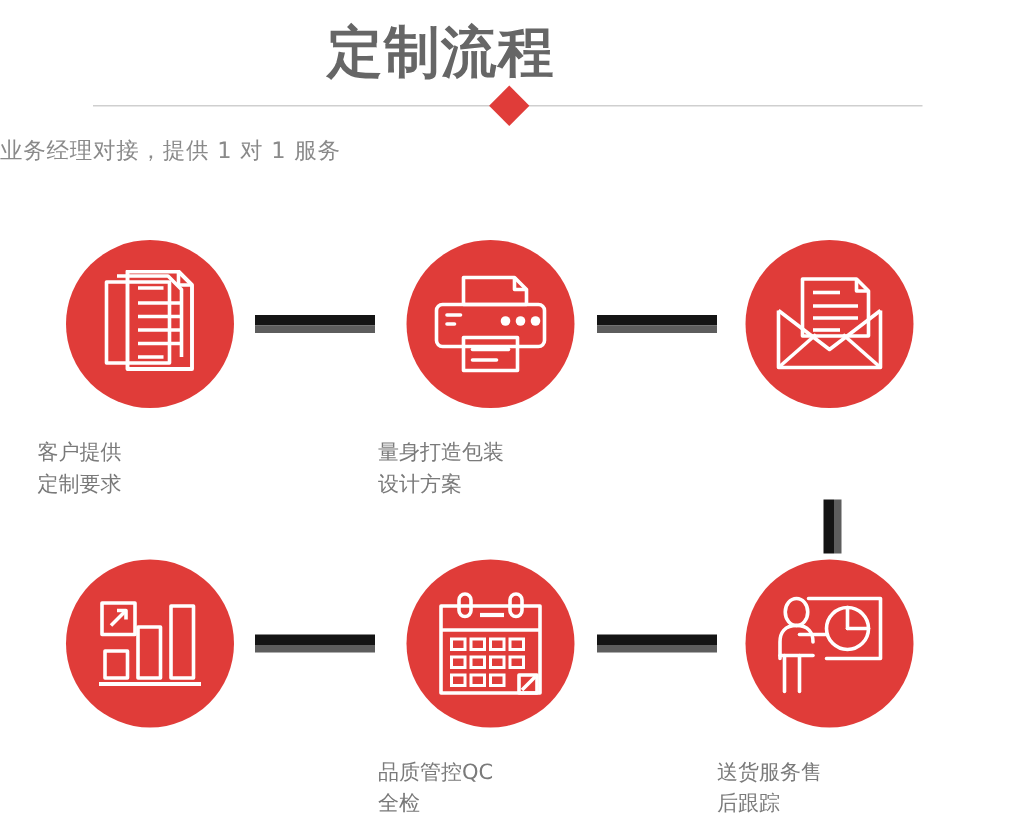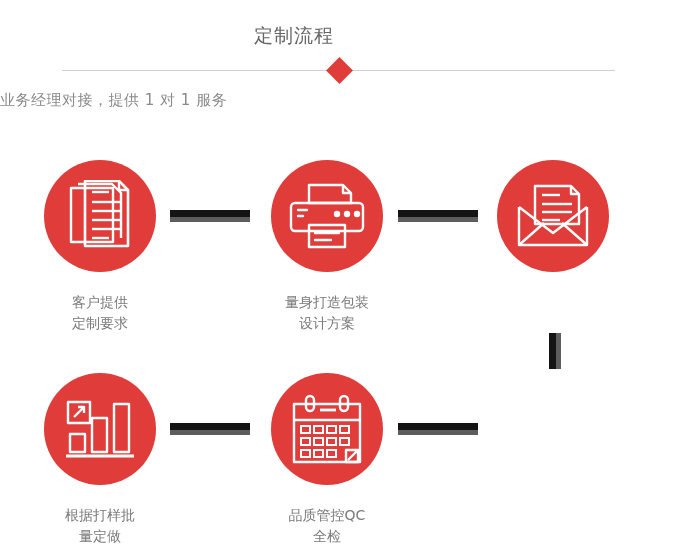--- a/index.html
+++ b/index.html
@@ -28,22 +28,22 @@
     top: 0;
     width: 675px;
     height: 130px;
   }
   .page-title {
     position: absolute;
     left: 0;
     top: 17px;
     width: 588px;
     text-align: center;
-    font-size: 19px;
-    font-weight: normal;
+    font-size: 37px;
+    font-weight: bold;
     color: #666666;
     letter-spacing: 1px;
     line-height: 36px;
   }
   .divider-wrap {
     position: absolute;
     left: 62px;
     top: 70px;
     width: 553px;
     height: 1px;
@@ -74,21 +74,21 @@
     font-size: 15px;
     color: #8a8a8a;
     line-height: 22px;
     letter-spacing: 0.5px;
   }
 
   
   .step {
     position: absolute;
     width: 150px;
-    text-align: center;
+    text-align: left;
   }
   .circle {
     position: relative;
     width: 112px;
     height: 112px;
     margin: 0 auto;
     border-radius: 50%;
     background: #e03c39;
   }
   .circle svg {
@@ -257,22 +257,20 @@
           <rect x="3" y="6" width="22" height="21"></rect>
           <path d="M9 21 L19 11"></path>
           <path d="M13 11 H19 V17"></path>
           <rect x="5" y="38" width="15" height="18"></rect>
           <rect x="27" y="22" width="15" height="34"></rect>
           <rect x="49" y="8" width="15" height="48"></rect>
           <line x1="1" y1="60" x2="69" y2="60" stroke-width="2.8"></line>
         </g>
       </svg>
     </div>
-    <div class="step-label">根据打样批
-量定做</div>
   </div>
 
   <div class="conn-h" style="left:170px; top:423px;">
     <div class="bar-dark"></div>
     <div class="bar-gray"></div>
   </div>
 
   <div class="step" style="left:252px; top:373px;">
     <div class="circle">
       <svg width="70" height="70" viewBox="0 0 70 70">
@@ -302,14 +300,35 @@
     </div>
     <div class="step-label">品质管控QC
 全检</div>
   </div>
 
   <div class="conn-h" style="left:398px; top:423px;">
     <div class="bar-dark"></div>
     <div class="bar-gray"></div>
   </div>
 
+  <div class="step" style="left:478px; top:373px;">
+    <div class="circle">
+      <svg width="72" height="68" viewBox="0 0 72 68">
+        <g fill="none" stroke="#ffffff" stroke-width="2.4" stroke-linejoin="round" stroke-linecap="round">
+          <path d="M22 4 H70 V44 H34"></path>
+          <circle cx="48" cy="24" r="14"></circle>
+          <line x1="48" y1="24" x2="48" y2="10"></line>
+          <line x1="48" y1="24" x2="62" y2="24"></line>
+          <ellipse cx="14" cy="13" rx="7.5" ry="9"></ellipse>
+          <path d="M14 22 C6 22 3 27 3 33 V44"></path>
+          <path d="M14 22 C22 22 25 27 25 33"></path>
+          <path d="M16 28 L34 28"></path>
+          <path d="M6 42 V66"></path>
+          <path d="M16 42 V66"></path>
+          <path d="M3 42 H25"></path>
+        </g>
+      </svg>
+    </div>
+    <div class="step-label">送货服务售
+后跟踪</div>
+  </div>
 
 </div>
 
 </body></html>

